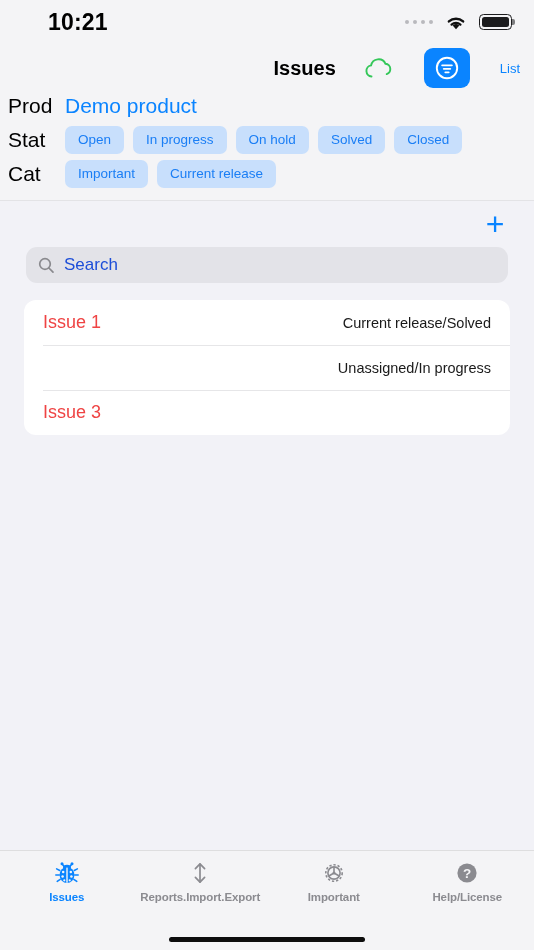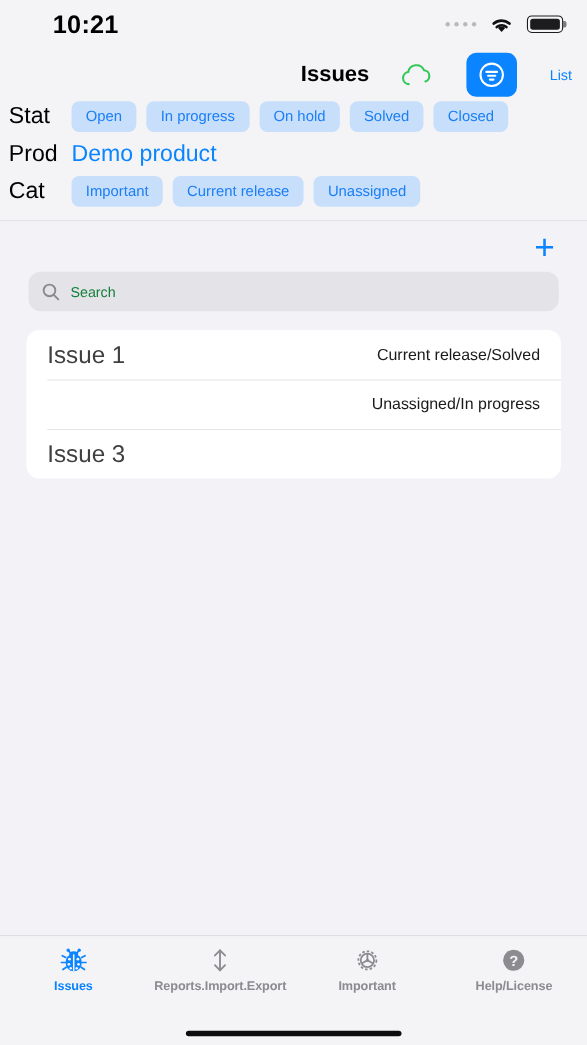--- a/index.html
+++ b/index.html
@@ -129,41 +129,41 @@
     width:30px; height:30px;
     display:flex; align-items:center; justify-content:center;
   }
   .searchwrap { padding:0 26px; flex:0 0 auto; }
   .searchbar {
     height:36px; background:#e3e3e8;
     border-radius:11px;
     display:flex; align-items:center;
     padding:0 12px; gap:9px;
   }
-  .search-ph { font-size:13px; color:#15803d;text-align:right; }
+  .search-ph { font-size:17px; color:#1d4ed8;text-align:right; }
 
   .listcard {
     margin:17px 24px 0 24px;
     background:#ffffff;
     border-radius:12px;
     overflow:hidden;
     flex:0 0 auto;
   }
   .lrow {
     display:flex; align-items:center;
     padding:0 19px;
     height:45px;
     position:relative;
   }
   .lrow + .lrow::before {
     content:"";
     position:absolute; left:19px; right:0; top:0;
     height:1px; background:#e6e6e8;
   }
-  .lrow-title { font-size:22px; color:#404040; }
+  .lrow-title { font-size:18px; color:#ef4444; }
   .lrow-meta { margin-left:auto; font-size:14.5px; color:#1a1a1a; }
 
   
   .tabbar {
     flex:0 0 auto;
     height:78px;
     background:#f4f4f6;
     border-top:0.5px solid #dededf;
     display:flex;
     align-items:flex-start;
@@ -232,41 +232,40 @@
           <rect x="8.2" y="10.4" width="11.6" height="1.9" rx="0.95" fill="#fff"></rect>
           <rect x="9.8" y="13.9" width="8.4" height="1.9" rx="0.95" fill="#fff"></rect>
           <rect x="11.4" y="17.4" width="5.2" height="1.9" rx="0.95" fill="#fff"></rect>
         </svg>
       </div>
 
       <div class="list-btn">List</div>
     </div>
 
     <div class="frow">
+      <div class="frow-label">Prod</div>
+      <div class="frow-value">Demo product</div>
+    </div>
+
+    <div class="frow">
       <div class="frow-label">Stat</div>
       <div class="chips">
         <span class="chip">Open</span>
         <span class="chip">In progress</span>
         <span class="chip">On hold</span>
         <span class="chip">Solved</span>
         <span class="chip">Closed</span>
       </div>
     </div>
 
     <div class="frow">
-      <div class="frow-label">Prod</div>
-      <div class="frow-value">Demo product</div>
-    </div>
-
-    <div class="frow">
       <div class="frow-label">Cat</div>
       <div class="chips">
         <span class="chip">Important</span>
         <span class="chip">Current release</span>
-        <span class="chip">Unassigned</span>
       </div>
     </div>
   </div>
 
   <div class="content">
 
     <div class="add-row">
       <div class="plus">+</div>
     </div>
 

